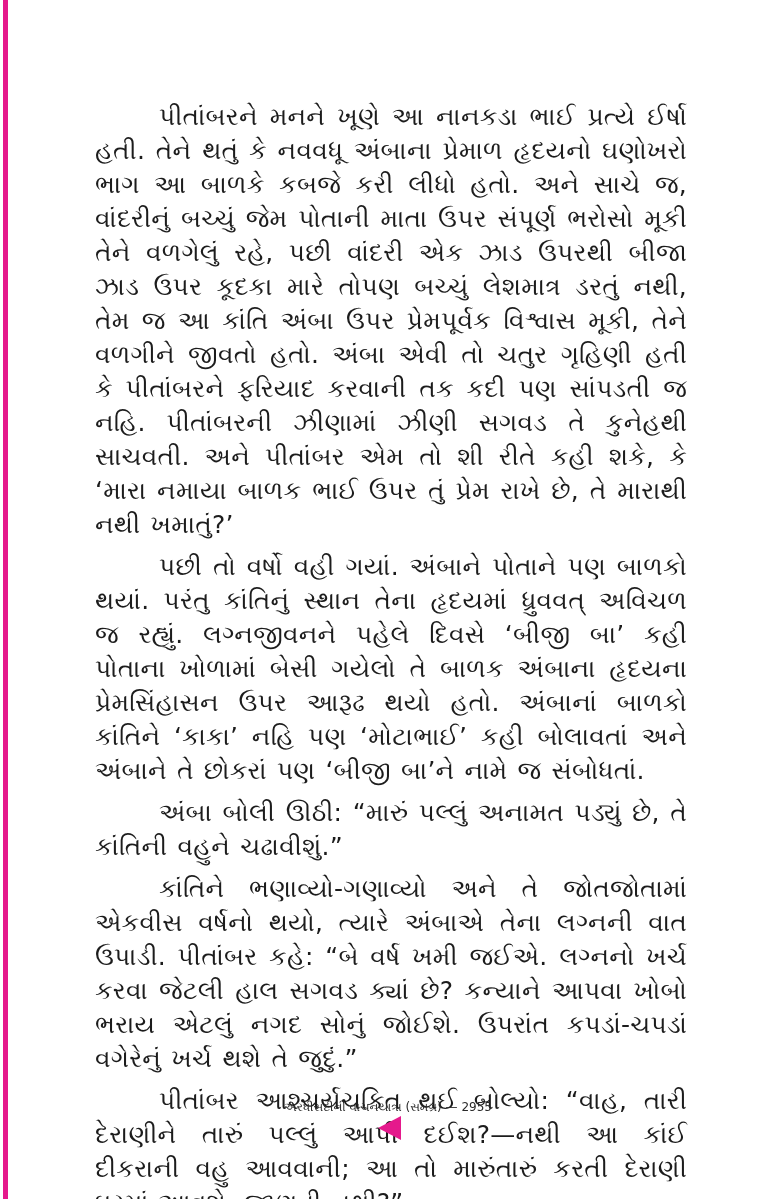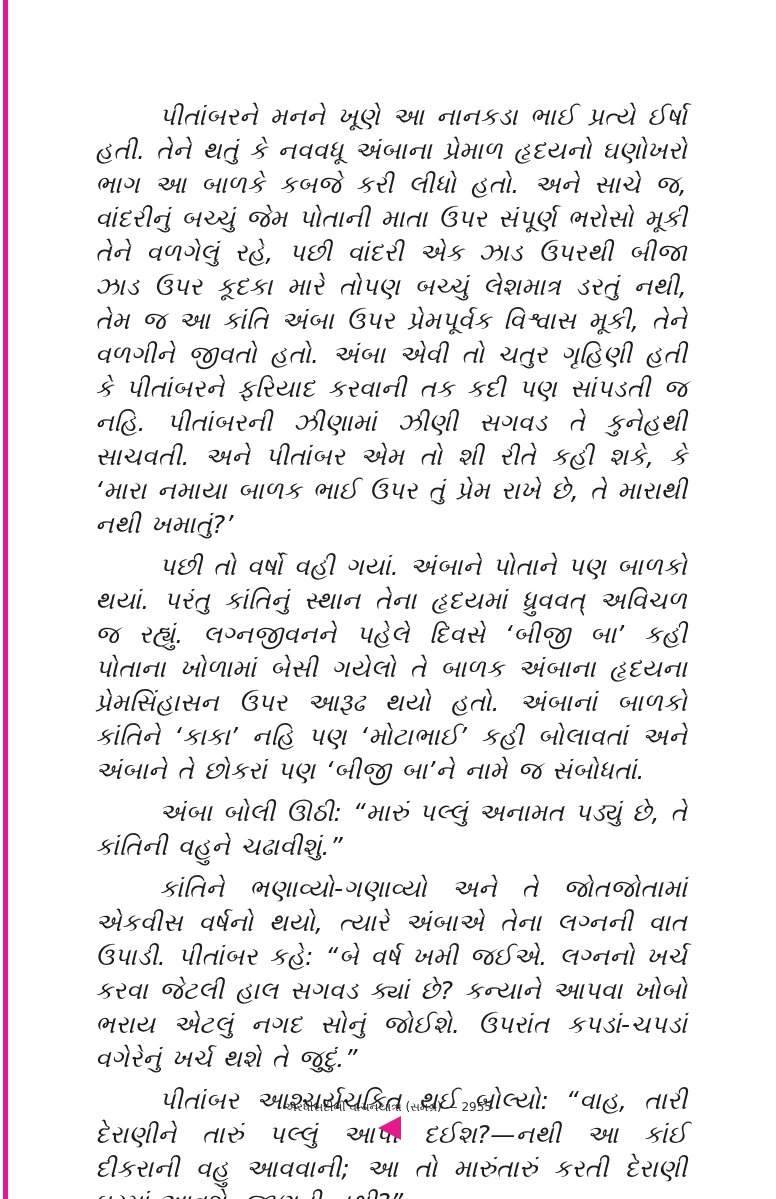--- a/index.html
+++ b/index.html
@@ -31,21 +31,20 @@
     color: #1c1c1c;
   }
   .text-block p {
     margin: 0 0 8px 0;
     font-size: 25px;
     line-height: 34px;
     text-align: justify;
     text-indent: 64px;
     letter-spacing: 0.2px;
     word-spacing: 2px;
-    font-style: italic;
   }
   .footer {
     position: absolute;
     left: 0;
     top: 1096px;
     width: 776px;
     text-align: center;
     color: #2a2a2a;
     font-size: 12px;
     line-height: 22px;

